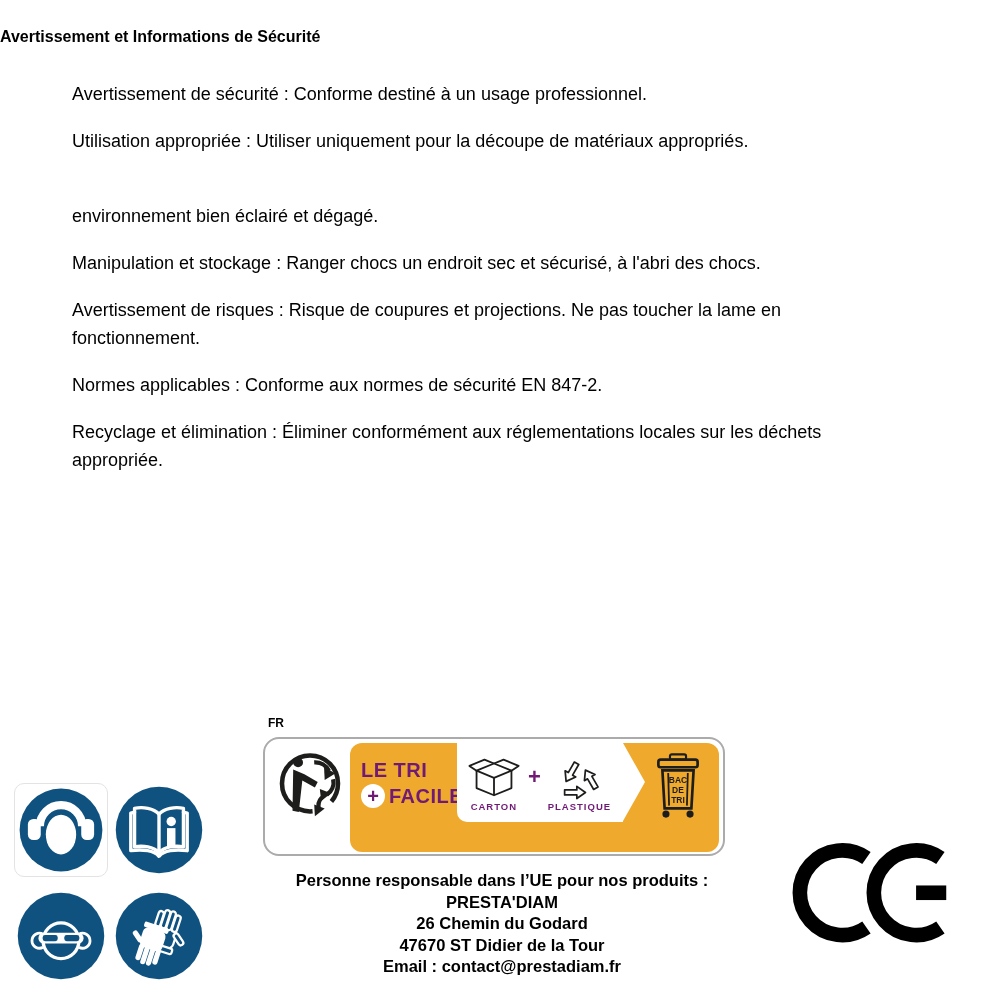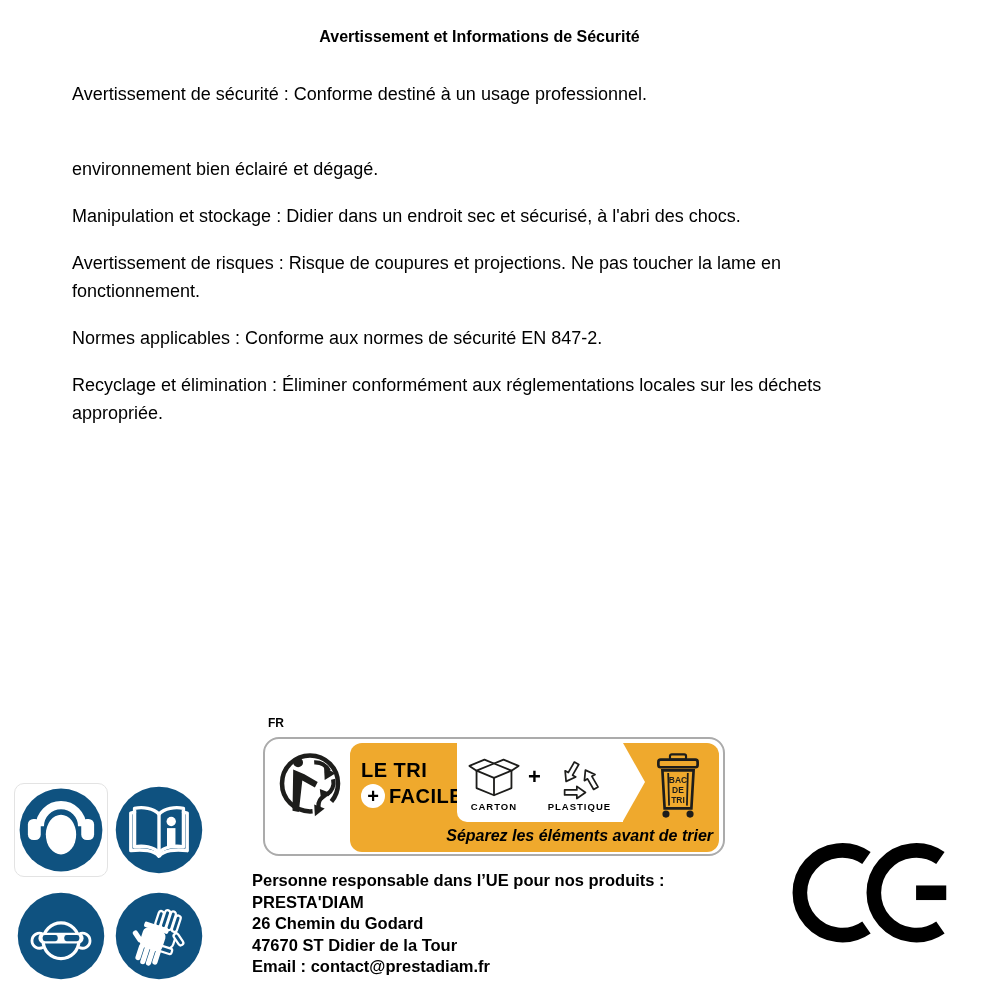--- a/index.html
+++ b/index.html
@@ -2,21 +2,21 @@
 <html><head>
 <meta charset="utf-8">
 <style>
   html,body{margin:0;padding:0;}
   body{
     width:1005px;height:1005px;position:relative;overflow:hidden;
     background:#ffffff;color:#000;
     font-family:"Liberation Sans", sans-serif;
   }
   .title{
-    position:absolute;top:28px;left:0;width:959px;text-align:center;
+    position:absolute;top:28px;left:0;width:959px;
     font-size:16px;font-weight:bold;
   }
   .body-text{position:absolute;left:72px;top:80px;width:910px;font-size:18px;line-height:28px;}
   .body-text p{margin:0 0 19px 0;}
 
   
   .picto-grid{position:absolute;left:14px;top:783px;display:grid;
     grid-template-columns:94px 94px;grid-auto-rows:94px;column-gap:4px;row-gap:12px;}
   .picto-cell{width:94px;height:94px;}
   .picto-card{background:#fff;border:1px solid #e3e3e3;border-radius:10px;box-sizing:border-box;}
@@ -43,35 +43,36 @@
     border-left:22px solid #fff;}
   .mat-stack{display:flex;flex-direction:column;align-items:center;}
   .mat-stack svg{display:block;}
   .mat-label{font-size:9.5px;font-weight:bold;letter-spacing:1px;margin-top:1px;}
   .mat-plus{font-size:22px;font-weight:bold;margin-top:-12px;}
   .tri-bin{position:absolute;right:18px;top:10px;width:46px;height:66px;}
   .tri-tagline{position:absolute;right:6px;bottom:7px;font-size:16px;font-weight:bold;
     font-style:italic;white-space:nowrap;}
 
   
-  .responsible{position:absolute;left:252px;top:870px;width:500px;
+  .responsible{position:absolute;left:252px;top:870px;width:500px;text-align:center;
     font-size:16.5px;font-weight:bold;line-height:21.5px;}
 
   
   .ce{position:absolute;left:792px;top:843px;width:163px;height:100px;}
 </style>
 </head>
 <body>
 
 <div class="title">Avertissement et Informations de Sécurité</div>
 
 <div class="body-text">
   <p><span>Avertissement de sécurité : Conforme destiné à un usage professionnel.</span></p>
+  <p><span>Utilisation appropriée : Utiliser uniquement pour la découpe de matériaux appropriés.</span></p>
   <p><br><span>environnement bien éclairé et dégagé.</span></p>
-  <p><span>Manipulation et stockage : Didier dans un endroit sec et sécurisé, à l'abri des chocs.</span></p>
+  <p><span>Manipulation et stockage : Ranger chocs un endroit sec et sécurisé, à l'abri des chocs.</span></p>
   <p><span>Avertissement de risques : Risque de coupures et projections. Ne pas toucher la lame en</span><br><span>fonctionnement.</span></p>
   <p><span>Normes applicables : Conforme aux normes de sécurité EN 847-2.</span></p>
   <p><span>Recyclage et élimination : Éliminer conformément aux réglementations locales sur les déchets</span><br><span>appropriée.</span></p>
 </div>
 
 <div class="picto-grid">
   <div class="picto-cell picto-card">
     <svg viewBox="0 0 100 100">
       <circle cx="50" cy="50" r="45" fill="#0F5280"></circle>
       <path d="M27,46 A23,23 0 0 1 73,46" stroke="#fff" stroke-width="9" fill="none"></path>
@@ -139,21 +140,21 @@
     <circle cx="33" cy="22" r="7" fill="#1d1d1b"></circle>
     <path d="M26,32 L42,39 L61,50 L57,58 L39,48 L34,93 L25,91 Z" fill="#1d1d1b"></path>
     <path d="M56,22 A22,22 0 0 1 77,34" fill="none" stroke="#1d1d1b" stroke-width="6"></path>
     <polygon points="70,28 86,38 71,47" fill="#1d1d1b"></polygon>
     <path d="M83,46 A20,20 0 0 1 74,68" fill="none" stroke="#1d1d1b" stroke-width="6"></path>
     <polygon points="64,60 80,66 66,77" fill="#1d1d1b"></polygon>
     <path d="M67,72 A17,17 0 0 0 63,89" fill="none" stroke="#1d1d1b" stroke-width="6"></path>
     <polygon points="56,82 71,88 57,99" fill="#1d1d1b"></polygon>
   </svg>
 
-  <div class="tri-yellow" style="background:#EFA92D;color:#000000;">
+  <div class="tri-yellow" style="background:#EFA92D;color:#701a75;">
     <div class="tri-headline">
       <div class="tri-h1">LE TRI</div>
       <div class="tri-h2">
         <span class="plus-circle">+</span>
         <span class="word">FACILE</span>
       </div>
     </div>
 
     <div class="tri-cartouche">
       <div class="mat-stack">
@@ -188,21 +189,20 @@
       <path d="M7.5,19.5 L42.5,19.5 L40,62 L10,62 Z" fill="none" stroke="#1d1d1b" stroke-width="3"></path>
       <path d="M14,22.5 L15,59" stroke="#1d1d1b" stroke-width="2"></path>
       <path d="M36,22.5 L35,59" stroke="#1d1d1b" stroke-width="2"></path>
       <circle cx="11.5" cy="68.5" r="4" fill="#1d1d1b"></circle>
       <circle cx="38.5" cy="68.5" r="4" fill="#1d1d1b"></circle>
       <text x="25" y="34" text-anchor="middle" font-size="9.5" font-weight="bold" fill="#1d1d1b">BAC</text>
       <text x="25" y="45" text-anchor="middle" font-size="9.5" font-weight="bold" fill="#1d1d1b">DE</text>
       <text x="25" y="56" text-anchor="middle" font-size="9.5" font-weight="bold" fill="#1d1d1b">TRI</text>
     </svg>
 
-    <div class="tri-tagline">Séparez les éléments avant de trier</div>
   </div>
 </div>
 
 <div class="responsible">
   <div>Personne responsable dans l’UE pour nos produits :</div>
   <div>PRESTA'DIAM</div>
   <div>26 Chemin du Godard</div>
   <div>47670 ST Didier de la Tour</div>
   <div>Email : contact@prestadiam.fr</div>
 </div>

